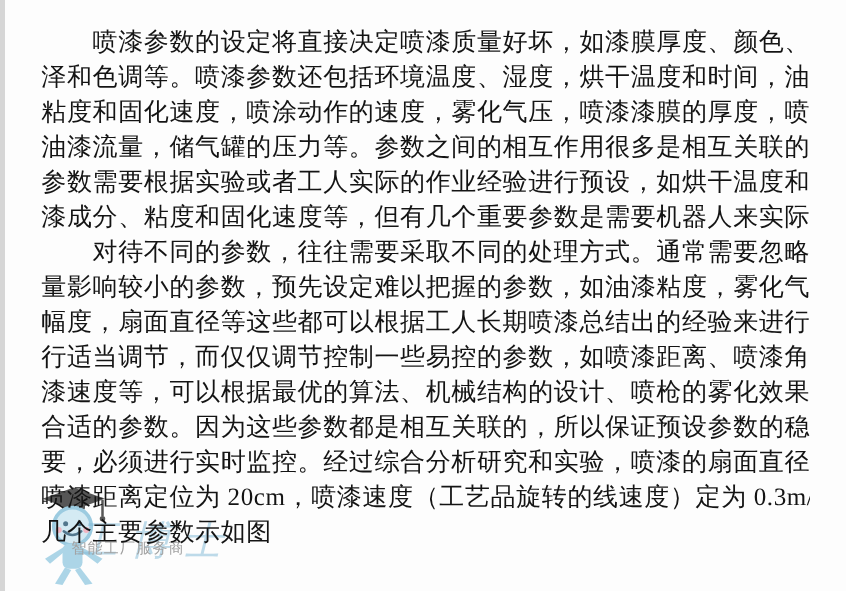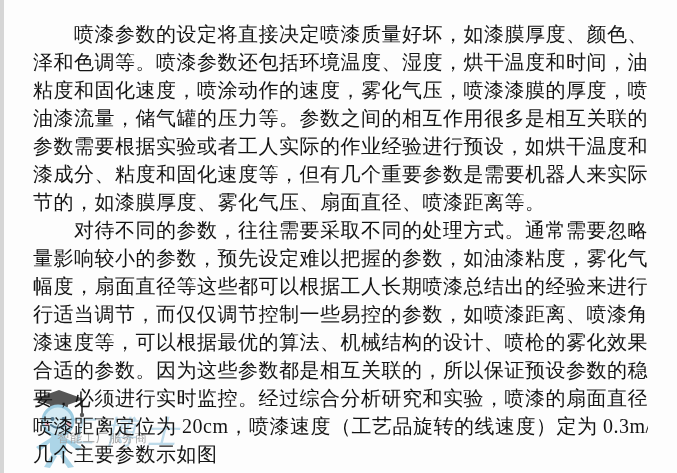--- a/index.html
+++ b/index.html
@@ -114,21 +114,20 @@
 
 
   <div class="text-block">
     <div>
       <div class="line para-start">喷漆参数的设定将直接决定喷漆质量好坏，如漆膜厚度、颜色、流平、光</div>
       <div class="line">泽和色调等。喷漆参数还包括环境温度、湿度，烘干温度和时间，油漆成分、</div>
       <div class="line">粘度和固化速度，喷涂动作的速度，雾化气压，喷漆漆膜的厚度，喷涂遍数，</div>
       <div class="line">油漆流量，储气罐的压力等。参数之间的相互作用很多是相互关联的，大多数</div>
       <div class="line">参数需要根据实验或者工人实际的作业经验进行预设，如烘干温度和时间，油</div>
       <div class="line">漆成分、粘度和固化速度等，但有几个重要参数是需要机器人来实际控制和调</div>
-      <div class="line para-end">节的，如漆膜厚度、雾化气压、扇面直径、喷漆距离等。</div>
     </div>
     <div>
       <div class="line para-start">对待不同的参数，往往需要采取不同的处理方式。通常需要忽略对喷漆质</div>
       <div class="line">量影响较小的参数，预先设定难以把握的参数，如油漆粘度，雾化气压，雾化</div>
       <div class="line">幅度，扇面直径等这些都可以根据工人长期喷漆总结出的经验来进行设定并进</div>
       <div class="line">行适当调节，而仅仅调节控制一些易控的参数，如喷漆距离、喷漆角度、和喷</div>
       <div class="line">漆速度等，可以根据最优的算法、机械结构的设计、喷枪的雾化效果等找到最</div>
       <div class="line">合适的参数。因为这些参数都是相互关联的，所以保证预设参数的稳定十分重</div>
       <div class="line">要，必须进行实时监控。经过综合分析研究和实验，喷漆的扇面直径定为 20cm，</div>
       <div class="line">喷漆距离定位为 20cm，喷漆速度（工艺品旋转的线速度）定为 0.3m/s。喷漆的</div>

